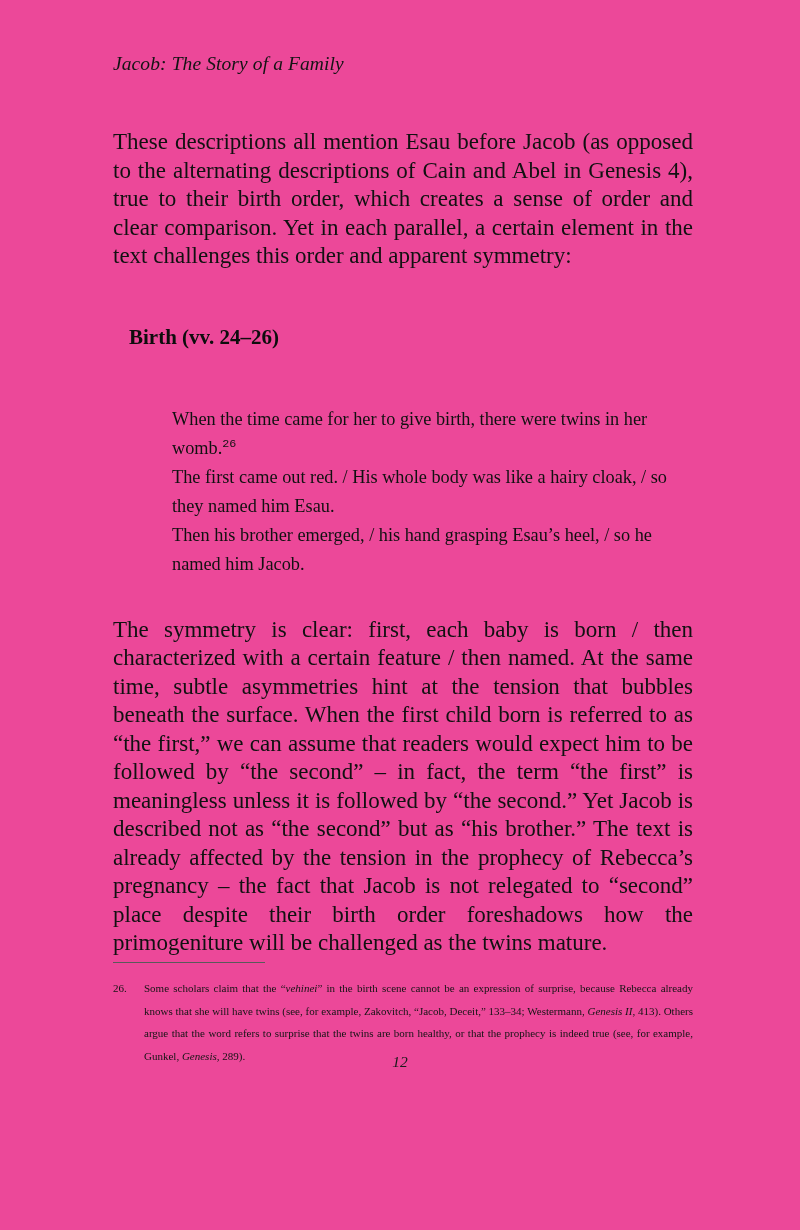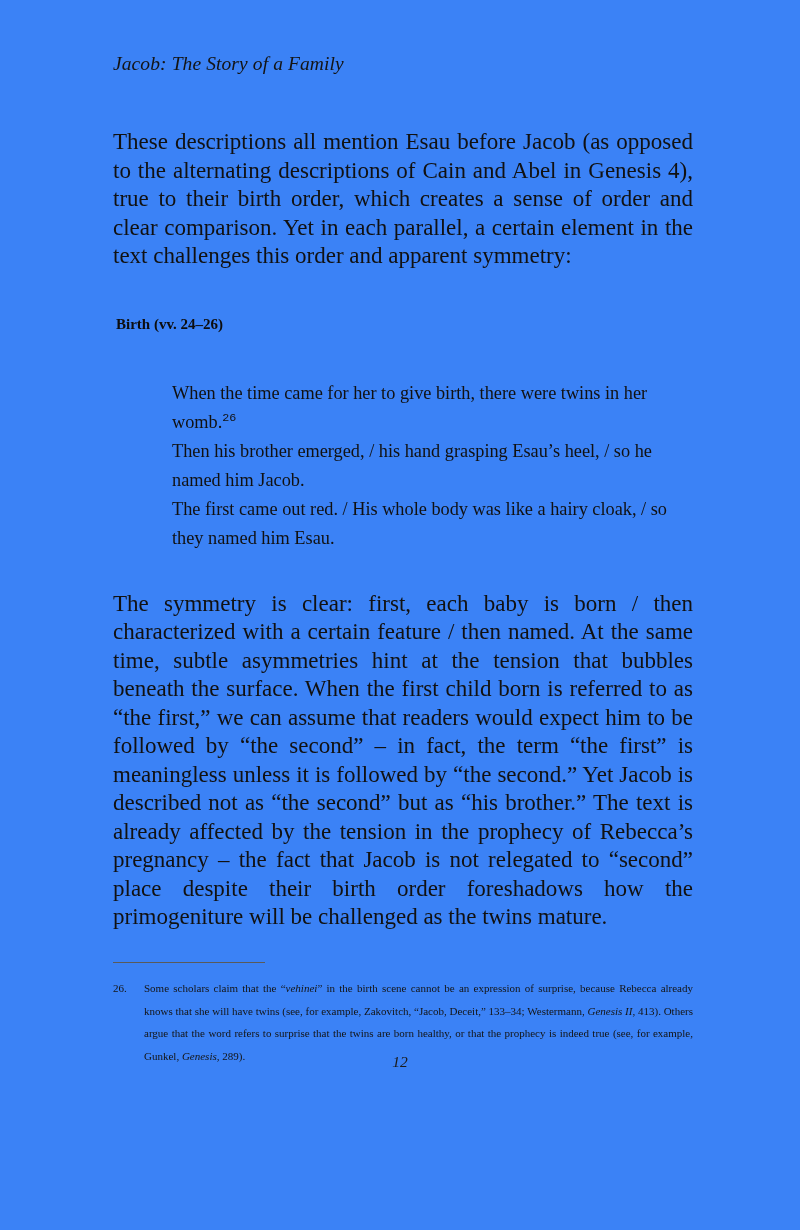--- a/index.html
+++ b/index.html
@@ -8,21 +8,21 @@
     background: #ffffff;
   }
   body {
     font-family: "Liberation Serif", "DejaVu Serif", serif;
     color: #1a1a1a;
   }
   .page {
     position: relative;
     width: 800px;
     height: 1230px;
-    background: #3b82f6;
+    background: #ec4899;
     overflow: hidden;
     box-sizing: border-box;
   }
   .content {
     position: absolute;
     left: 113px;
     top: 0;
     width: 580px;
   }
 
@@ -48,24 +48,24 @@
   }
   .para-first {
     margin-top: 53px;
   }
   .para-second {
     margin-top: 37px;
   }
 
   
   .section-heading {
-    font-size: 15px;
+    font-size: 21px;
     font-weight: bold;
     line-height: 26px;
-    margin: 3px;
+    margin: 16px;
     padding-top: 37px;
     color: #0d0d0d;
   }
 
   
   .block-quote {
     margin: 0;
     padding-top: 39px;
     padding-left: 59px;
     font-size: 18.3px;
@@ -135,22 +135,22 @@
   <div class="content">
 
     <div class="running-head">Jacob: The Story of a Family</div>
 
     <p class="body-para para-first">These descriptions all mention Esau before Jacob (as opposed to the alternating descriptions of Cain and Abel in Genesis 4), true to their birth order, which creates a sense of order and clear comparison. Yet in each parallel, a certain element in the text challenges this order and apparent symmetry:</p>
 
     <h2 class="section-heading">Birth (vv. 24–26)</h2>
 
     <div class="block-quote">
       <span class="quote-line"><span>When the time came for her to give birth, there were twins in her womb.</span><sup class="fn-marker">26</sup></span>
+      <span class="quote-line">The first came out red. / His whole body was like a hairy cloak, / so they named him Esau.</span>
       <span class="quote-line">Then his brother emerged, / his hand grasping Esau’s heel, / so he named him Jacob.</span>
-      <span class="quote-line">The first came out red. / His whole body was like a hairy cloak, / so they named him Esau.</span>
     </div>
 
     <p class="body-para para-second">The symmetry is clear: first, each baby is born / then characterized with a certain feature / then named. At the same time, subtle asymmetries hint at the tension that bubbles beneath the surface. When the first child born is referred to as “the first,” we can assume that readers would expect him to be followed by “the second” – in fact, the term “the first” is meaningless unless it is followed by “the second.” Yet Jacob is described not as “the second” but as “his brother.” The text is already affected by the tension in the prophecy of Rebecca’s pregnancy – the fact that Jacob is not relegated to “second” place despite their birth order foreshadows how the primogeniture will be challenged as the twins mature.</p>
 
   </div>
 
   <div class="footnote-block">
     <hr class="footnote-rule">
     <p class="footnote-item">
       <span class="footnote-num">26.</span><span>Some scholars claim that the “</span><i>vehinei</i><span>” in the birth scene cannot be an expression of surprise, because Rebecca already knows that she will have twins (see, for example, Zakovitch, “Jacob, Deceit,” 133–34; Westermann, </span><i>Genesis II</i><span>, 413). Others argue that the word refers to surprise that the twins are born healthy, or that the prophecy is indeed true (see, for example, Gunkel, </span><i>Genesis</i><span>, 289).</span>

